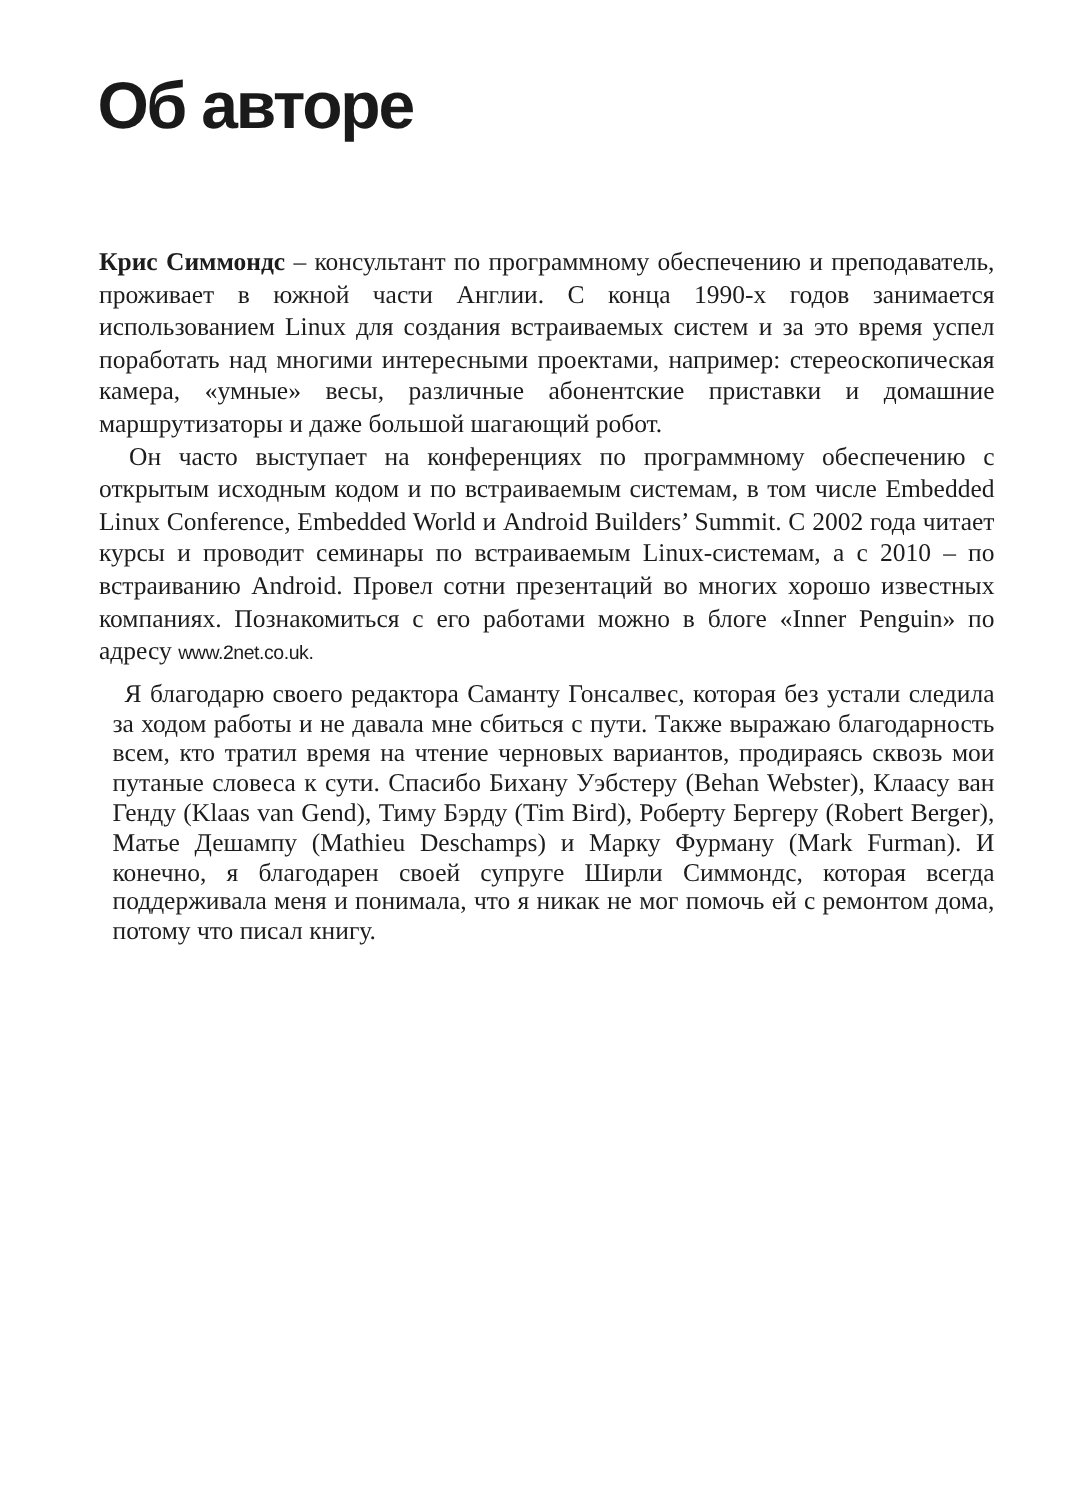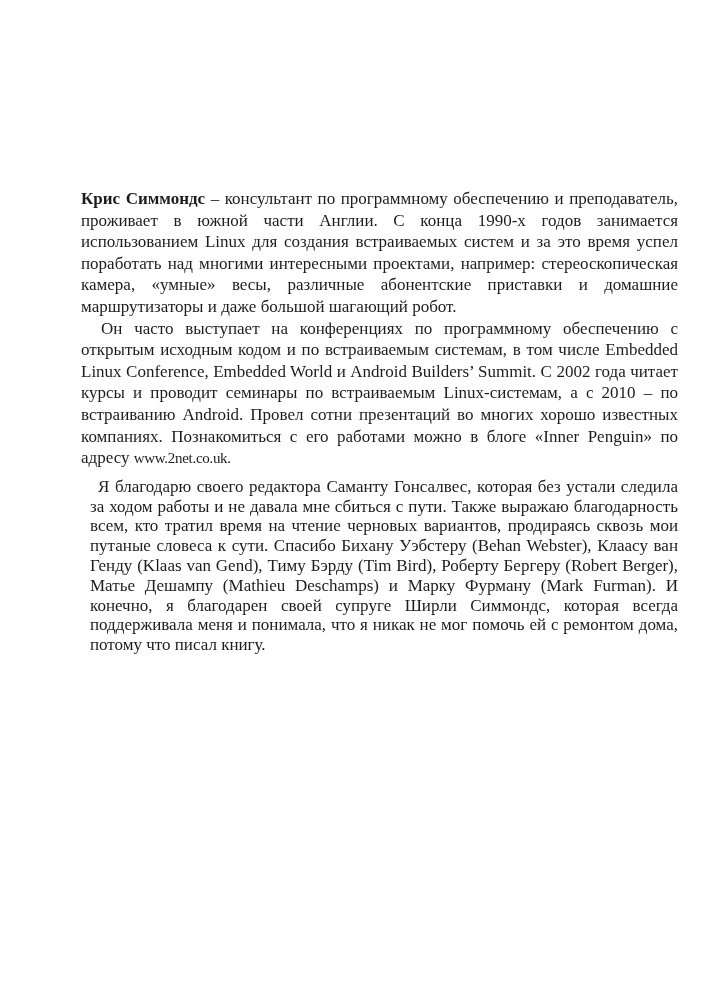--- a/index.html
+++ b/index.html
@@ -29,57 +29,57 @@
     font-weight: 700;
     font-size: 44px;
     letter-spacing: -1.5px;
     line-height: 1.05;
     color: #1a1a1a;
     white-space: nowrap;
   }
   .text-block {
     position: absolute;
     left: 66px;
-    top: 188px;
+    top: 164px;
     width: 597px;
-    margin-left: 15px;
   }
   .text-block p {
     margin: 0;
     text-align: justify;
     font-size: 17px;
     line-height: 21.6px;
     color: #1c1c1c;
     hyphens: auto;
   }
   p.para-indent {
     text-indent: 20px;
   }
   .author-name {
     font-weight: 700;
   }
   .mono-url {
-    font-family: Liberation Serif, serif;
-    font-size: 15px;
+    font-family: Liberation Sans, sans-serif;
+    font-size: 13px;
     letter-spacing: -0.3px;
   }
   .acknowledgment {
     margin-top: 7px !important;
     margin-left: 9px !important;
     width: 588px;
     font-size: 17px;
     line-height: 19.8px !important;
     text-indent: 8px;
   }
 </style>
 </head>
 <body>
 
 <div class="page">
 
+  <h1 class="chapter-title">Об авторе</h1>
 
   <div class="text-block">
 
     <p><span class="author-name">Крис Симмондс</span><span> – консультант по программному обеспечению и преподаватель, проживает в южной части Англии. С конца 1990-х годов занимается использованием Linux для создания встраиваемых систем и за это время успел поработать над многими интересными проектами, например: стереоскопическая камера, «умные» весы, различные абонентские приставки и домашние маршрутизаторы и даже большой шагающий робот.</span></p>
 
     <p class="para-indent"><span>Он часто выступает на конференциях по программному обеспечению с открытым исходным кодом и по встраиваемым системам, в том числе Embedded Linux Conference, Embedded World и Android Builders’ Summit. С 2002 года читает курсы и проводит семинары по встраиваемым Linux-системам, а с 2010 – по встраиванию Android. Провел сотни презентаций во многих хорошо известных компаниях. Познакомиться с его работами можно в блоге «Inner Penguin» по адресу </span><span class="mono-url">www.2net.co.uk.</span></p>
 
     <p class="acknowledgment">Я благодарю своего редактора Саманту Гонсалвес, которая без устали следила за ходом работы и не давала мне сбиться с пути. Также выражаю благодарность всем, кто тратил время на чтение черновых вариантов, продираясь сквозь мои путаные словеса к сути. Спасибо Бихану Уэбстеру (Behan Webster), Клаасу ван Генду (Klaas van Gend), Тиму Бэрду (Tim Bird), Роберту Бергеру (Robert Berger), Матье Дешампу (Mathieu Deschamps) и Марку Фурману (Mark Furman). И конечно, я благодарен своей супруге Ширли Симмондс, которая всегда поддерживала меня и понимала, что я никак не мог помочь ей с ремонтом дома, потому что писал книгу.</p>
 
   </div>

